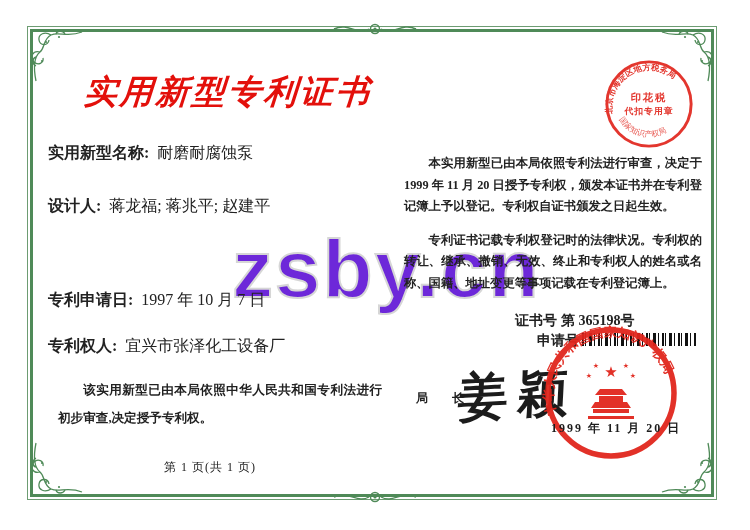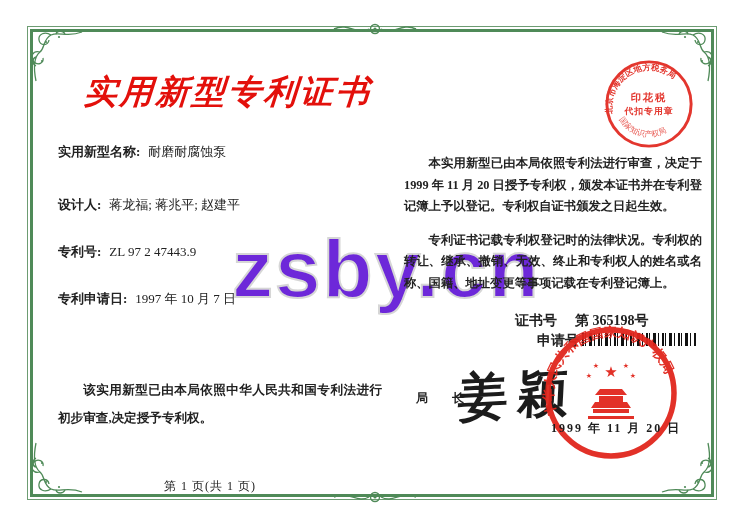--- a/index.html
+++ b/index.html
@@ -26,40 +26,40 @@
     font-size:82px; font-weight:bold; letter-spacing:2px;
     color:#6d28d9; -webkit-text-stroke:2px #d6d6d6; text-shadow:0 0 1px #dedede;
   }
   
   .title{
     position:absolute; left:84px; top:70px; z-index:3;
     color:#e3100b; font-size:33px; font-weight:bold; font-style:italic;
     letter-spacing:3px; transform:skewX(-4deg);
   }
   
-  .field{position:absolute; left:58px; z-index:3; font-size:13px; white-space:nowrap;}
+  .field{position:absolute; left:48px; z-index:3; font-size:16px; white-space:nowrap;}
   .field .lbl{font-weight:bold;}
   .field .val{margin-left:8px; font-weight:500;}
   .f0{top:143px;} .f1{top:196px;} .f2{top:243px;} .f3{top:290px;} .f4{top:336px;}
   .left-para{
     position:absolute; left:58px; top:376px; width:324px; z-index:3;
     font-size:12.6px; font-weight:600; line-height:28px;
     text-indent:2em; text-align:justify;
   }
-  .page-footer{position:absolute; left:110px; top:478px; width:200px; z-index:3;
+  .page-footer{position:absolute; left:110px; top:459px; width:200px; z-index:3;
     font-size:12px; text-align:center; letter-spacing:1px;}
   
   .right-col{position:absolute; left:392px; top:141px; width:322px; z-index:3;}
   .right-col p{
     margin:12px; font-size:12.3px; font-weight:600; line-height:21.5px;
     text-indent:2em; text-align:justify;
   }
   .num-row{position:absolute; z-index:3; font-size:14px; font-weight:bold; white-space:nowrap;}
   .cert-row{left:515px; top:312px;}
-  .cert-row .num-val{margin-left:18px; font-weight:600;font-family:Liberation Serif, serif;}
+  .cert-row .num-val{margin-left:4px; font-weight:600;font-family:Liberation Serif, serif;}
   .app-row{left:505px; top:332px;margin-left:32px;}
   .barcode{display:inline-block; vertical-align:-1px; margin-left:3px;
     width:114px; height:13px;
     background:repeating-linear-gradient(90deg,#111 0 2px,#fff 2px 3px,#111 3px 4px,#fff 4px 7px,#111 7px 10px,#fff 10px 12px,#111 12px 13px,#fff 13px 16px);}
   
   .director-label{position:absolute; left:416px; top:390px; z-index:3;
     font-size:12px; font-weight:bold; letter-spacing:6px;}
   .signature{position:absolute; left:458px; top:362px; z-index:3;
     font-size:50px; font-weight:bold; letter-spacing:10px; color:#1c1c1c;
     transform:rotate(-3deg) skewX(-6deg);}
@@ -167,25 +167,25 @@
       <textPath href="#stampArcBot" startOffset="6">国家知识产权局</textPath>
     </text>
   </svg>
 
   <div class="field f0">
     <span class="lbl">实用新型名称:</span><span class="val">耐磨耐腐蚀泵</span>
   </div>
   <div class="field f1">
     <span class="lbl">设计人:</span><span class="val">蒋龙福; 蒋兆平; 赵建平</span>
   </div>
-  <div class="field f2">
-    <span class="lbl">专利号:</span><span class="val">ZL 97 2 47443.9</span>
-  </div>
   <div class="field f3">
     <span class="lbl">专利申请日:</span><span class="val">1997 年 10 月 7 日</span>
+  </div>
+  <div class="field f4">
+    <span class="lbl">专利权人:</span><span class="val">宜兴市张泽化工设备厂</span>
   </div>
 
   <div class="left-para">该实用新型已由本局依照中华人民共和国专利法进行初步审查,决定授予专利权。</div>
   <div class="page-footer">第 1 页(共 1 页)</div>
 
   <div class="right-col">
     <p>本实用新型已由本局依照专利法进行审查，决定于 1999 年 11 月 20 日授予专利权，颁发本证书并在专利登记簿上予以登记。专利权自证书颁发之日起生效。</p>
     <p>专利证书记载专利权登记时的法律状况。专利权的转让、继承、撤销、无效、终止和专利权人的姓名或名称、国籍、地址变更等事项记载在专利登记簿上。</p>
   </div>
 

